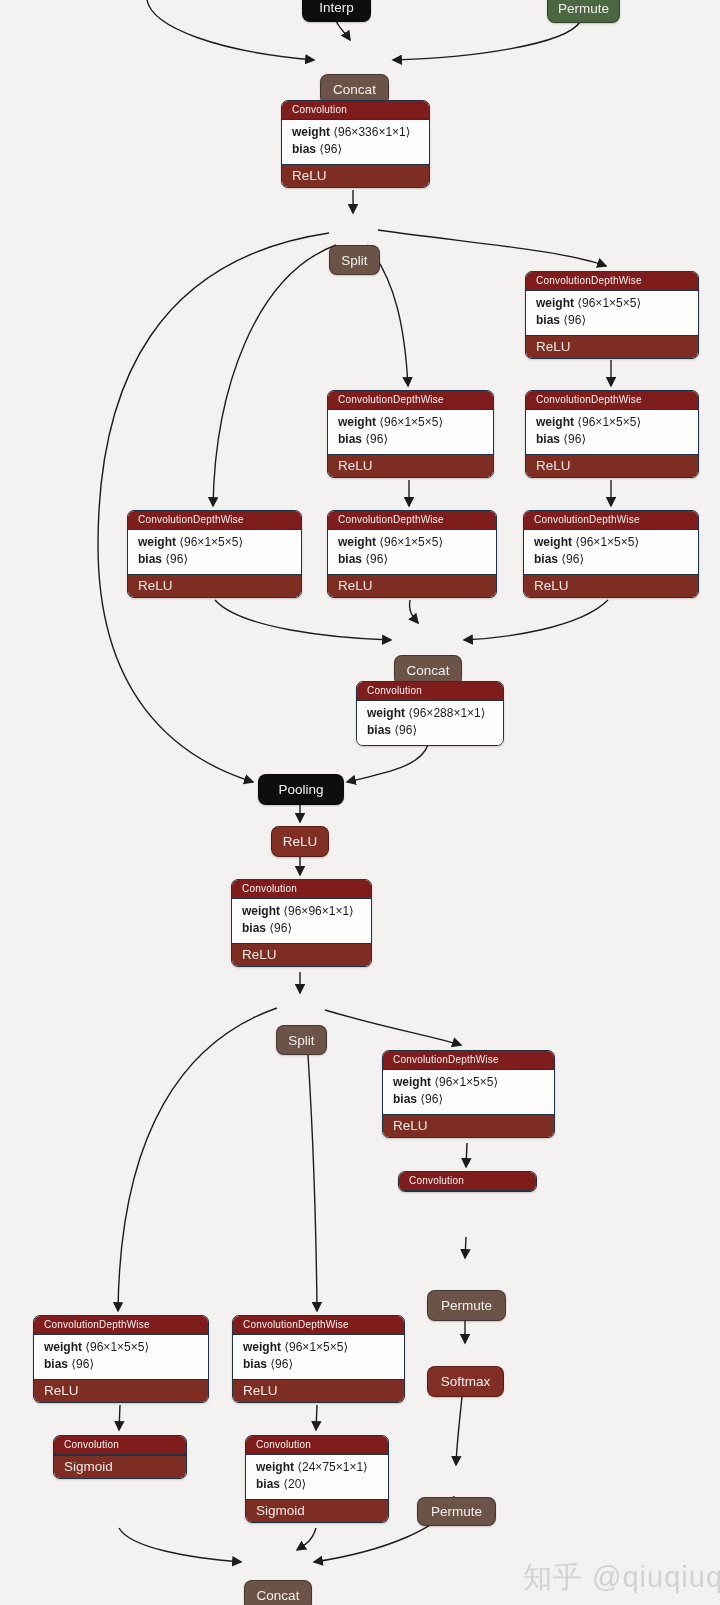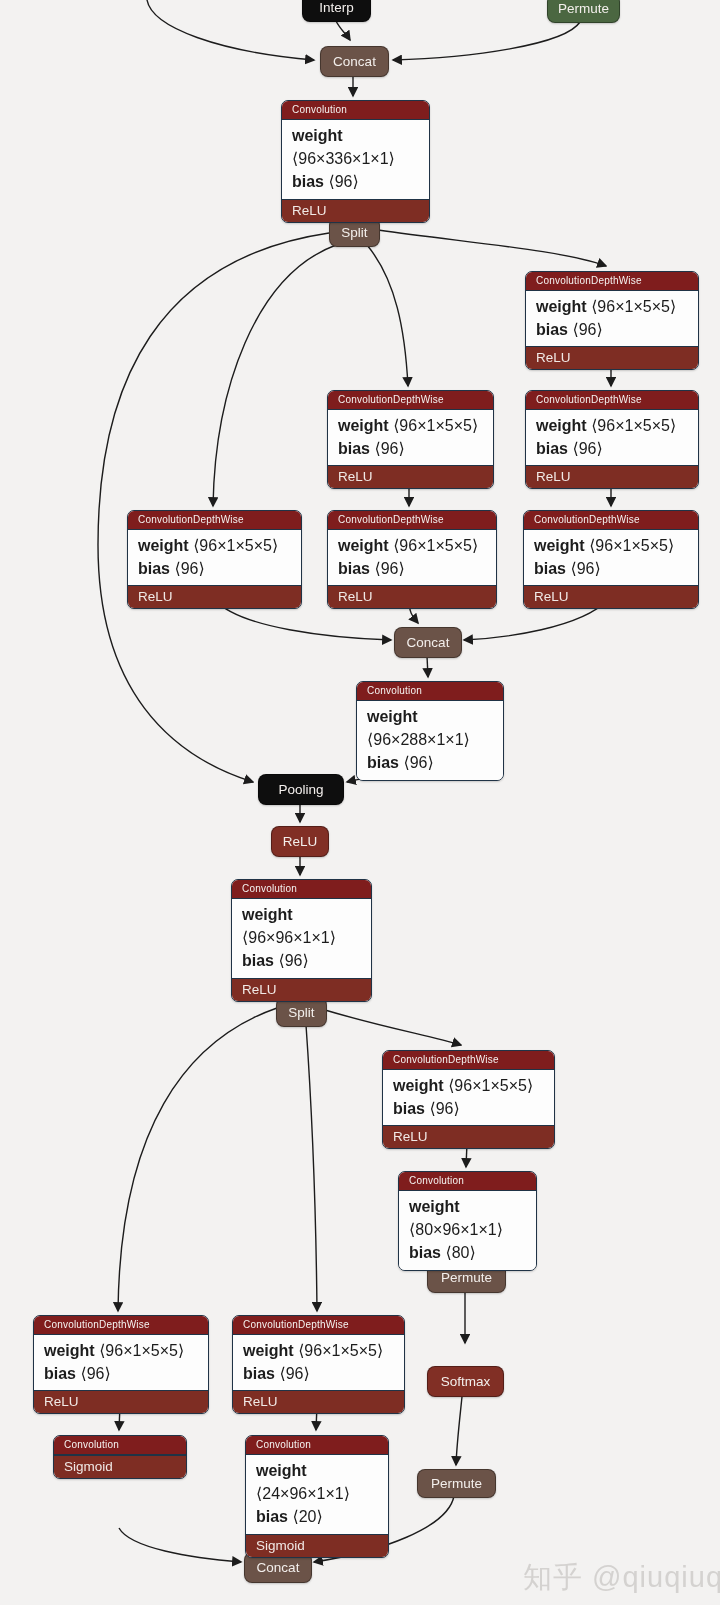--- a/index.html
+++ b/index.html
@@ -5,30 +5,30 @@
   html,body{margin:0;padding:0;background:#f3f2f1;}
   #canvas{position:relative;width:720px;height:1605px;overflow:hidden;
           font-family:Liberation Sans, sans-serif;background:#f3f2f1;}
   #edges{position:absolute;left:0;top:0;z-index:1;}
   .edge{fill:none;stroke:#1c1c1c;stroke-width:1.4px;}
 
   .block{position:absolute;z-index:2;border:1px solid #203346;border-radius:7px;
          overflow:hidden;background:#fdfdfd;box-shadow:0 1px 2px rgba(0,0,0,.18);}
   .bh{background:#7f1d1d;color:#f5f3f1;font-size:10px;padding:3px 10px 4px 10px;
       border-bottom:1px solid #203346;letter-spacing:.2px;}
-  .bb{background:#fdfdfd;color:#1c1c1c;font-size:16px;line-height:1.45;padding:4px 10px 5px 10px;}
+  .bb{background:#fdfdfd;color:#1c1c1c;font-size:12px;line-height:1.45;padding:4px 10px 5px 10px;}
   .bb b{font-weight:bold;}
   .bb .val{font-weight:normal;}
   .bf{background:#7e2d23;color:#f1e9e6;font-size:13.5px;padding:3px 10px 4px 10px;
       border-top:1px solid #203346;}
 
   .pill{position:absolute;z-index:2;border-radius:8px;color:#f3efec;font-size:13.5px;
         display:flex;align-items:center;justify-content:center;
         border:1px solid rgba(0,0,0,.35);box-shadow:0 1px 2px rgba(0,0,0,.2);}
-  .brown{background:#6b5348;}
+  .brown{background:#6b5348;margin-top:28px;}
   .black{background:#0e0e0e;}
   .red{background:#812f25;}
   .green{background:#4b6741;}
 
   .watermark{position:absolute;z-index:3;color:#d4d2d0;font-size:29px;
              letter-spacing:1px;white-space:nowrap;}
 </style>
 </head>
 <body>
 
@@ -195,24 +195,20 @@
     <div class="bh">ConvolutionDepthWise</div>
     <div class="bb">
       <div><b>weight</b> <span class="val">⟨96×1×5×5⟩</span></div>
       <div><b>bias</b> <span class="val">⟨96⟩</span></div>
     </div>
     <div class="bf">ReLU</div>
   </div>
 
   <div class="block" style="left:398px;top:1171px;width:137px">
     <div class="bh">Convolution</div>
-    <div class="bb">
-      <div><b>weight</b> <span class="val">⟨80×96×1×1⟩</span></div>
-      <div><b>bias</b> <span class="val">⟨80⟩</span></div>
-    </div>
   </div>
 
   <div class="block" style="left:33px;top:1315px;width:174px">
     <div class="bh">ConvolutionDepthWise</div>
     <div class="bb">
       <div><b>weight</b> <span class="val">⟨96×1×5×5⟩</span></div>
       <div><b>bias</b> <span class="val">⟨96⟩</span></div>
     </div>
     <div class="bf">ReLU</div>
   </div>
@@ -227,21 +223,21 @@
   </div>
 
   <div class="block" style="left:53px;top:1435px;width:132px">
     <div class="bh">Convolution</div>
     <div class="bf">Sigmoid</div>
   </div>
 
   <div class="block" style="left:245px;top:1435px;width:142px">
     <div class="bh">Convolution</div>
     <div class="bb">
-      <div><b>weight</b> <span class="val">⟨24×96×1×1⟩</span></div>
+      <div><b>weight</b> <span class="val">⟨24×75×1×1⟩</span></div>
       <div><b>bias</b> <span class="val">⟨20⟩</span></div>
     </div>
     <div class="bf">Sigmoid</div>
   </div>
 
   <div class="watermark" style="left:523px;top:1558px">知乎 @qiuqiuqiu</div>
 
 </div>
 
 </body></html>

